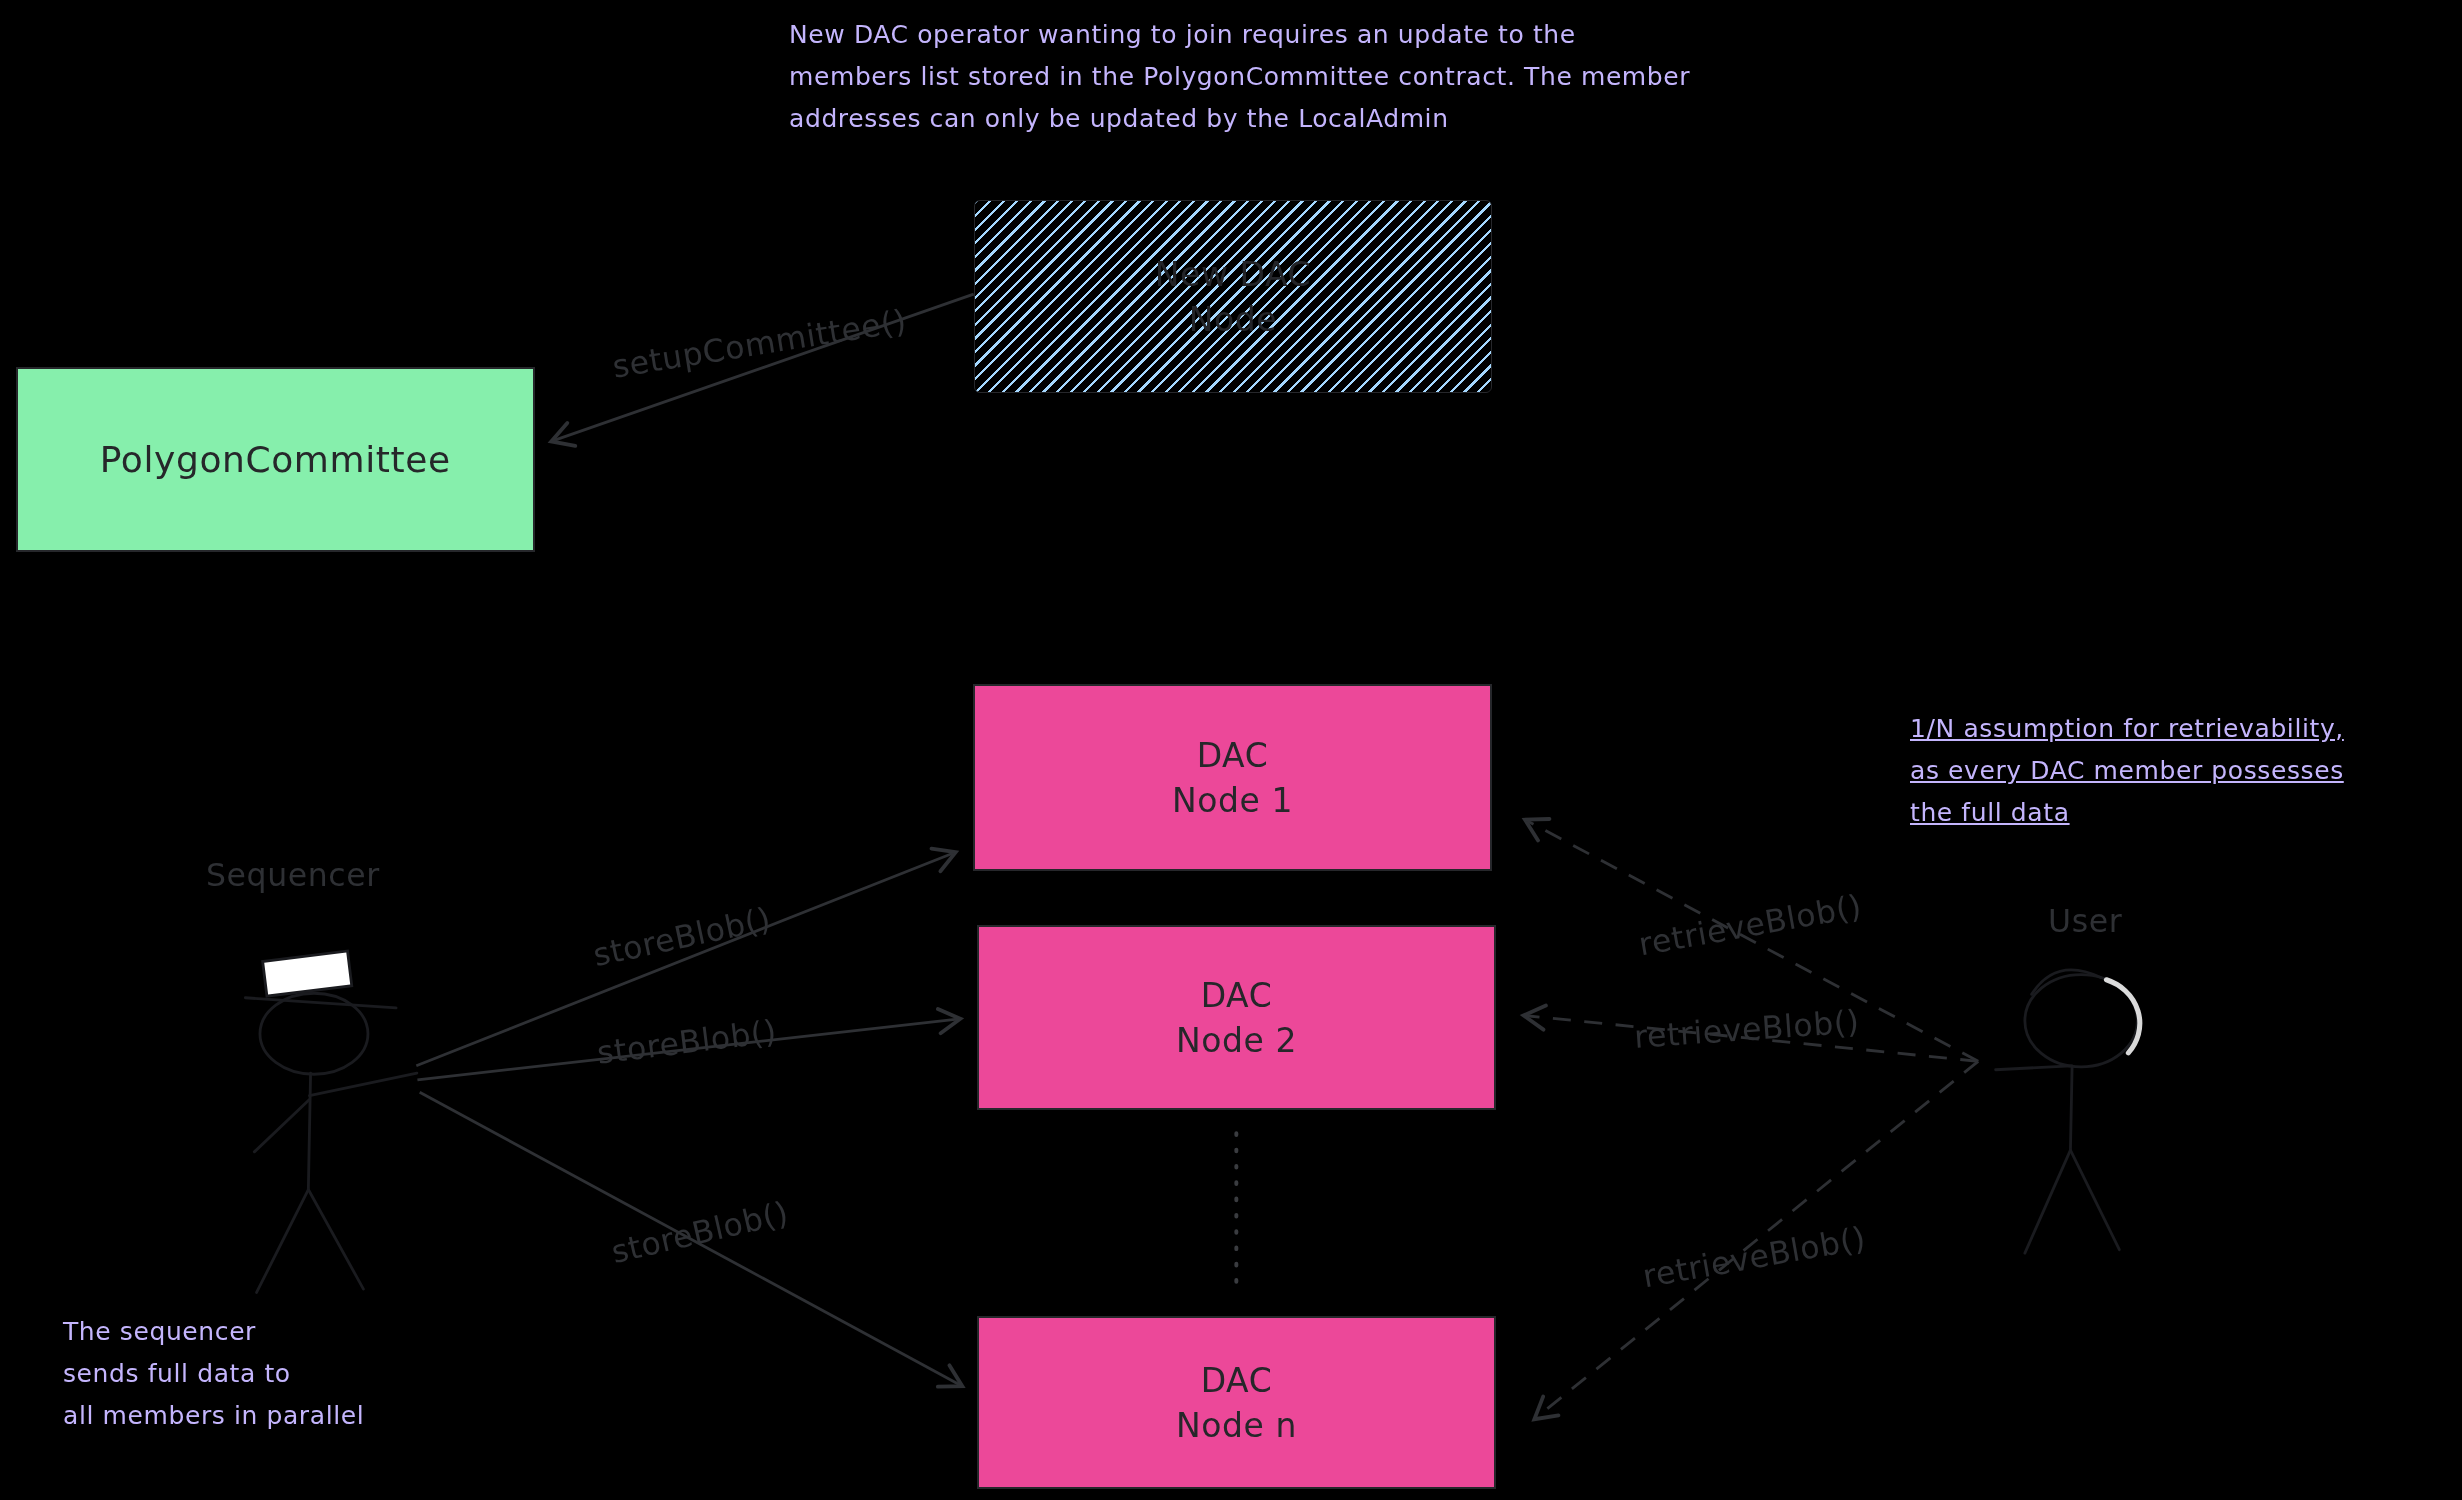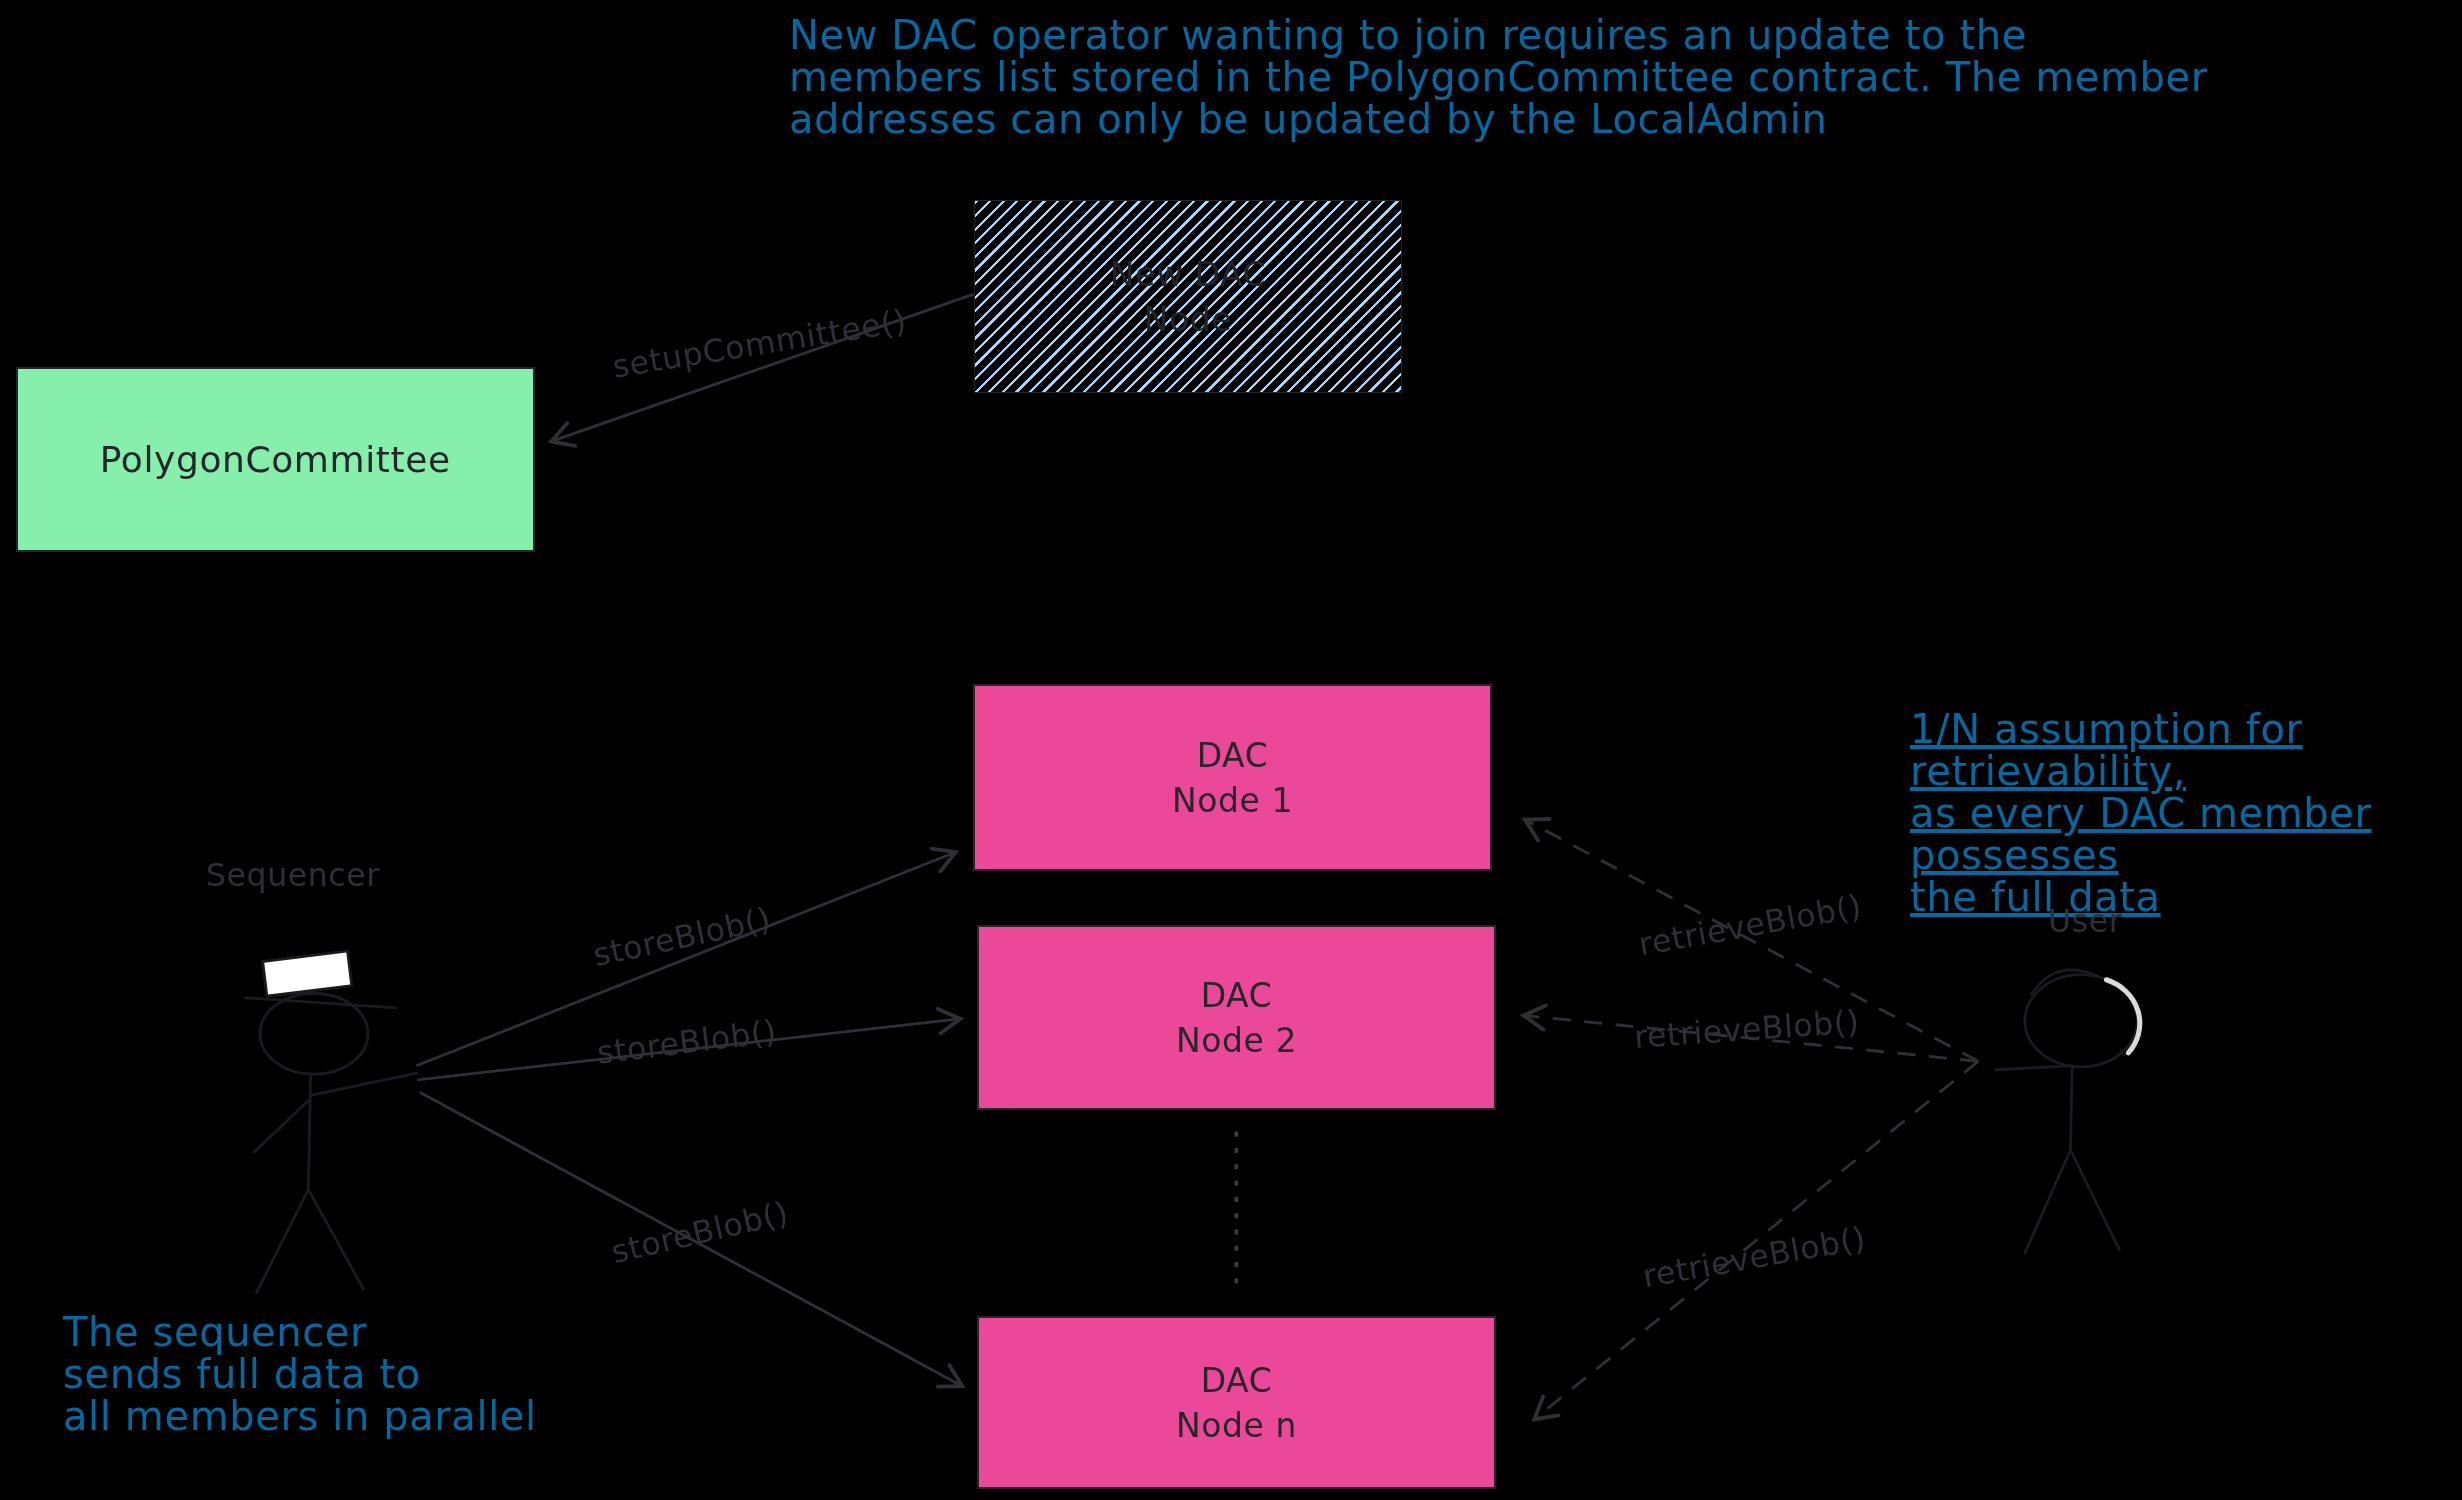--- a/index.html
+++ b/index.html
@@ -6,21 +6,21 @@
     margin:0; padding:0; background:#000;
     width:2462px; height:1500px; overflow:hidden;
   }
   .canvas{
     position:absolute; left:0; top:0; width:2462px; height:1500px;
     background:#000; font-family:"DejaVu Sans", sans-serif;
   }
   .svg-layer{ position:absolute; left:0; top:0; width:2462px; height:1500px; }
 
   .note{
-    position:absolute; color:#0369a1; font-size:40px; line-height:42px;
+    position:absolute; color:#c4b5fd; font-size:25px; line-height:42px;
     white-space:pre-line; letter-spacing:0.6px;
   }
   .hand-label{
     position:absolute; color:#2e3034; font-size:31.5px; letter-spacing:0.6px;
     white-space:nowrap; transform-origin:left top;
   }
   .box{
     position:absolute; display:flex; align-items:center; justify-content:center;
     border:2.3px solid #26272b; box-sizing:border-box; text-align:center;
   }
@@ -83,21 +83,21 @@
       <ellipse cx="3700" cy="1815" rx="100" ry="82"></ellipse>
       <path d="M3612,1768 Q3655,1700 3735,1738"></path>
       <path d="M3745,1742 A88,82 0 0 1 3784,1872" stroke="#ffffff" stroke-width="9" opacity="0.85"></path>
       <path d="M3682,1895 L3548,1902"></path>
       <path d="M3684,1895 L3681,2045"></path>
       <path d="M3681,2045 L3600,2228"></path>
       <path d="M3681,2045 L3768,2222"></path>
     </g>
   </svg>
 
-  <div class="box box-hatch" style="left:974px; top:200px; width:428px; height:193px;">
+  <div class="box box-hatch" style="left:974px; top:200px; width:518px; height:193px;border-radius:6px;">
     <div class="box-label">New DAC
 Node</div>
   </div>
 
   <div class="box box-pink" style="left:15.8px; top:367px; width:519px; height:185px;">
     <div class="box-label committee-label">PolygonCommittee</div>
   </div>
 
   <div class="box box-blue" style="left:973px; top:684px; width:519px; height:187px;">
     <div class="box-label">DAC

